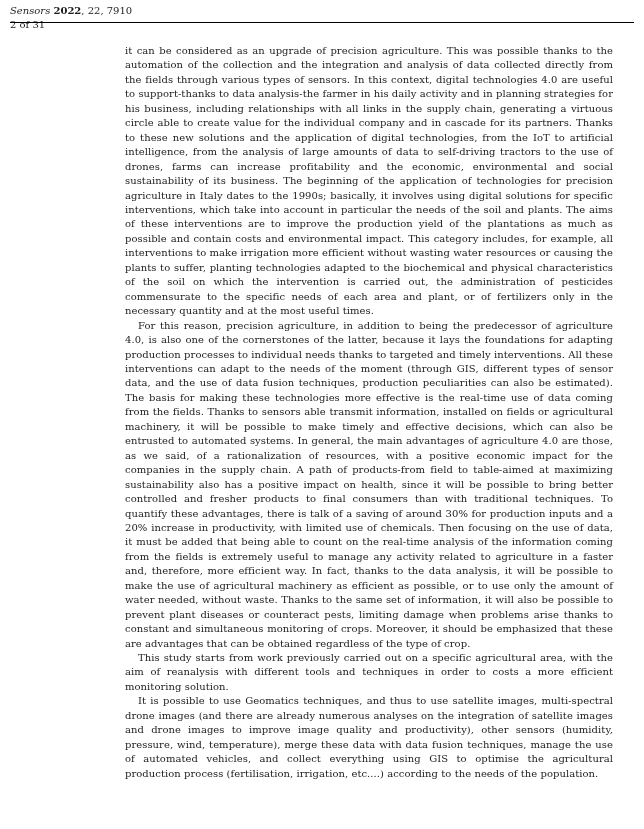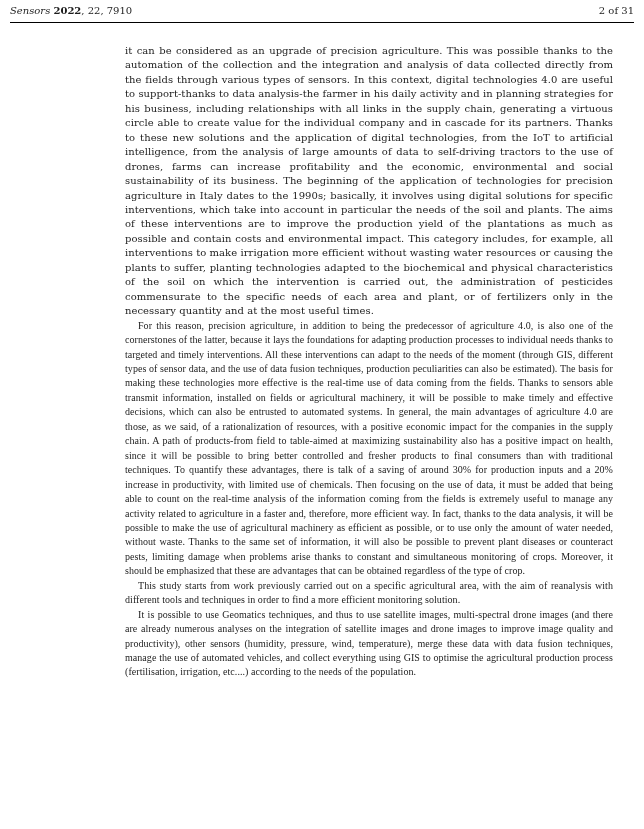--- a/index.html
+++ b/index.html
@@ -21,20 +21,21 @@
     position: absolute;
     top: 4px;
     left: 10px;
     right: 10px;
     display: flex;
     justify-content: space-between;
     align-items: baseline;
     font-size: 10px;
     line-height: 14px;
     color: #1c1c1c;
+    flex-direction: column;
   }
   .running-header .journal { font-style: italic; }
   .running-header .year { font-style: normal; font-weight: bold; }
   .running-header .tail { font-style: normal; }
   .header-rule {
     position: absolute;
     top: 22px;
     left: 10px;
     right: 10px;
     border: none;
@@ -45,37 +46,37 @@
     top: 44px;
     left: 125px;
     width: 488px;
     font-size: 10px;
     line-height: 14.45px;
     text-align: justify;
     color: #1c1c1c;
     letter-spacing: 0.05px;
   }
   .body-column p { margin: 0; }
-  .body-column p.indent { text-indent: 13px; font-family: Liberation Serif, serif; }
+  .body-column p.indent { text-indent: 13px; }
 </style>
 </head>
 <body>
 
 <div class="page">
 
   <div class="running-header">
     <span>
       <span class="journal">Sensors</span>
       <span class="year">2022</span><span class="tail">, 22, 7910</span>
     </span>
     <span class="tail">2 of 31</span>
   </div>
 
   <hr class="header-rule">
 
   <div class="body-column">
     <p>it can be considered as an upgrade of precision agriculture. This was possible thanks to the automation of the collection and the integration and analysis of data collected directly from the fields through various types of sensors. In this context, digital technologies 4.0 are useful to support-thanks to data analysis-the farmer in his daily activity and in planning strategies for his business, including relationships with all links in the supply chain, generating a virtuous circle able to create value for the individual company and in cascade for its partners. Thanks to these new solutions and the application of digital technologies, from the IoT to artificial intelligence, from the analysis of large amounts of data to self-driving tractors to the use of drones, farms can increase profitability and the economic, environmental and social sustainability of its business. The beginning of the application of technologies for precision agriculture in Italy dates to the 1990s; basically, it involves using digital solutions for specific interventions, which take into account in particular the needs of the soil and plants. The aims of these interventions are to improve the production yield of the plantations as much as possible and contain costs and environmental impact. This category includes, for example, all interventions to make irrigation more efficient without wasting water resources or causing the plants to suffer, planting technologies adapted to the biochemical and physical characteristics of the soil on which the intervention is carried out, the administration of pesticides commensurate to the specific needs of each area and plant, or of fertilizers only in the necessary quantity and at the most useful times.</p>
     <p class="indent">For this reason, precision agriculture, in addition to being the predecessor of agriculture 4.0, is also one of the cornerstones of the latter, because it lays the foundations for adapting production processes to individual needs thanks to targeted and timely interventions. All these interventions can adapt to the needs of the moment (through GIS, different types of sensor data, and the use of data fusion techniques, production peculiarities can also be estimated). The basis for making these technologies more effective is the real-time use of data coming from the fields. Thanks to sensors able transmit information, installed on fields or agricultural machinery, it will be possible to make timely and effective decisions, which can also be entrusted to automated systems. In general, the main advantages of agriculture 4.0 are those, as we said, of a rationalization of resources, with a positive economic impact for the companies in the supply chain. A path of products-from field to table-aimed at maximizing sustainability also has a positive impact on health, since it will be possible to bring better controlled and fresher products to final consumers than with traditional techniques. To quantify these advantages, there is talk of a saving of around 30% for production inputs and a 20% increase in productivity, with limited use of chemicals. Then focusing on the use of data, it must be added that being able to count on the real-time analysis of the information coming from the fields is extremely useful to manage any activity related to agriculture in a faster and, therefore, more efficient way. In fact, thanks to the data analysis, it will be possible to make the use of agricultural machinery as efficient as possible, or to use only the amount of water needed, without waste. Thanks to the same set of information, it will also be possible to prevent plant diseases or counteract pests, limiting damage when problems arise thanks to constant and simultaneous monitoring of crops. Moreover, it should be emphasized that these are advantages that can be obtained regardless of the type of crop.</p>
-    <p class="indent">This study starts from work previously carried out on a specific agricultural area, with the aim of reanalysis with different tools and techniques in order to find a more efficient monitoring solution.</p>
+    <p class="indent">This study starts from work previously carried out on a specific agricultural area, with the aim of reanalysis with different tools and techniques in order to costs a more efficient monitoring solution.</p>
     <p class="indent">It is possible to use Geomatics techniques, and thus to use satellite images, multi-spectral drone images (and there are already numerous analyses on the integration of satellite images and drone images to improve image quality and productivity), other sensors (humidity, pressure, wind, temperature), merge these data with data fusion techniques, manage the use of automated vehicles, and collect everything using GIS to optimise the agricultural production process (fertilisation, irrigation, etc....) according to the needs of the population.</p>
   </div>
 
 </div>
 
 </body></html>

